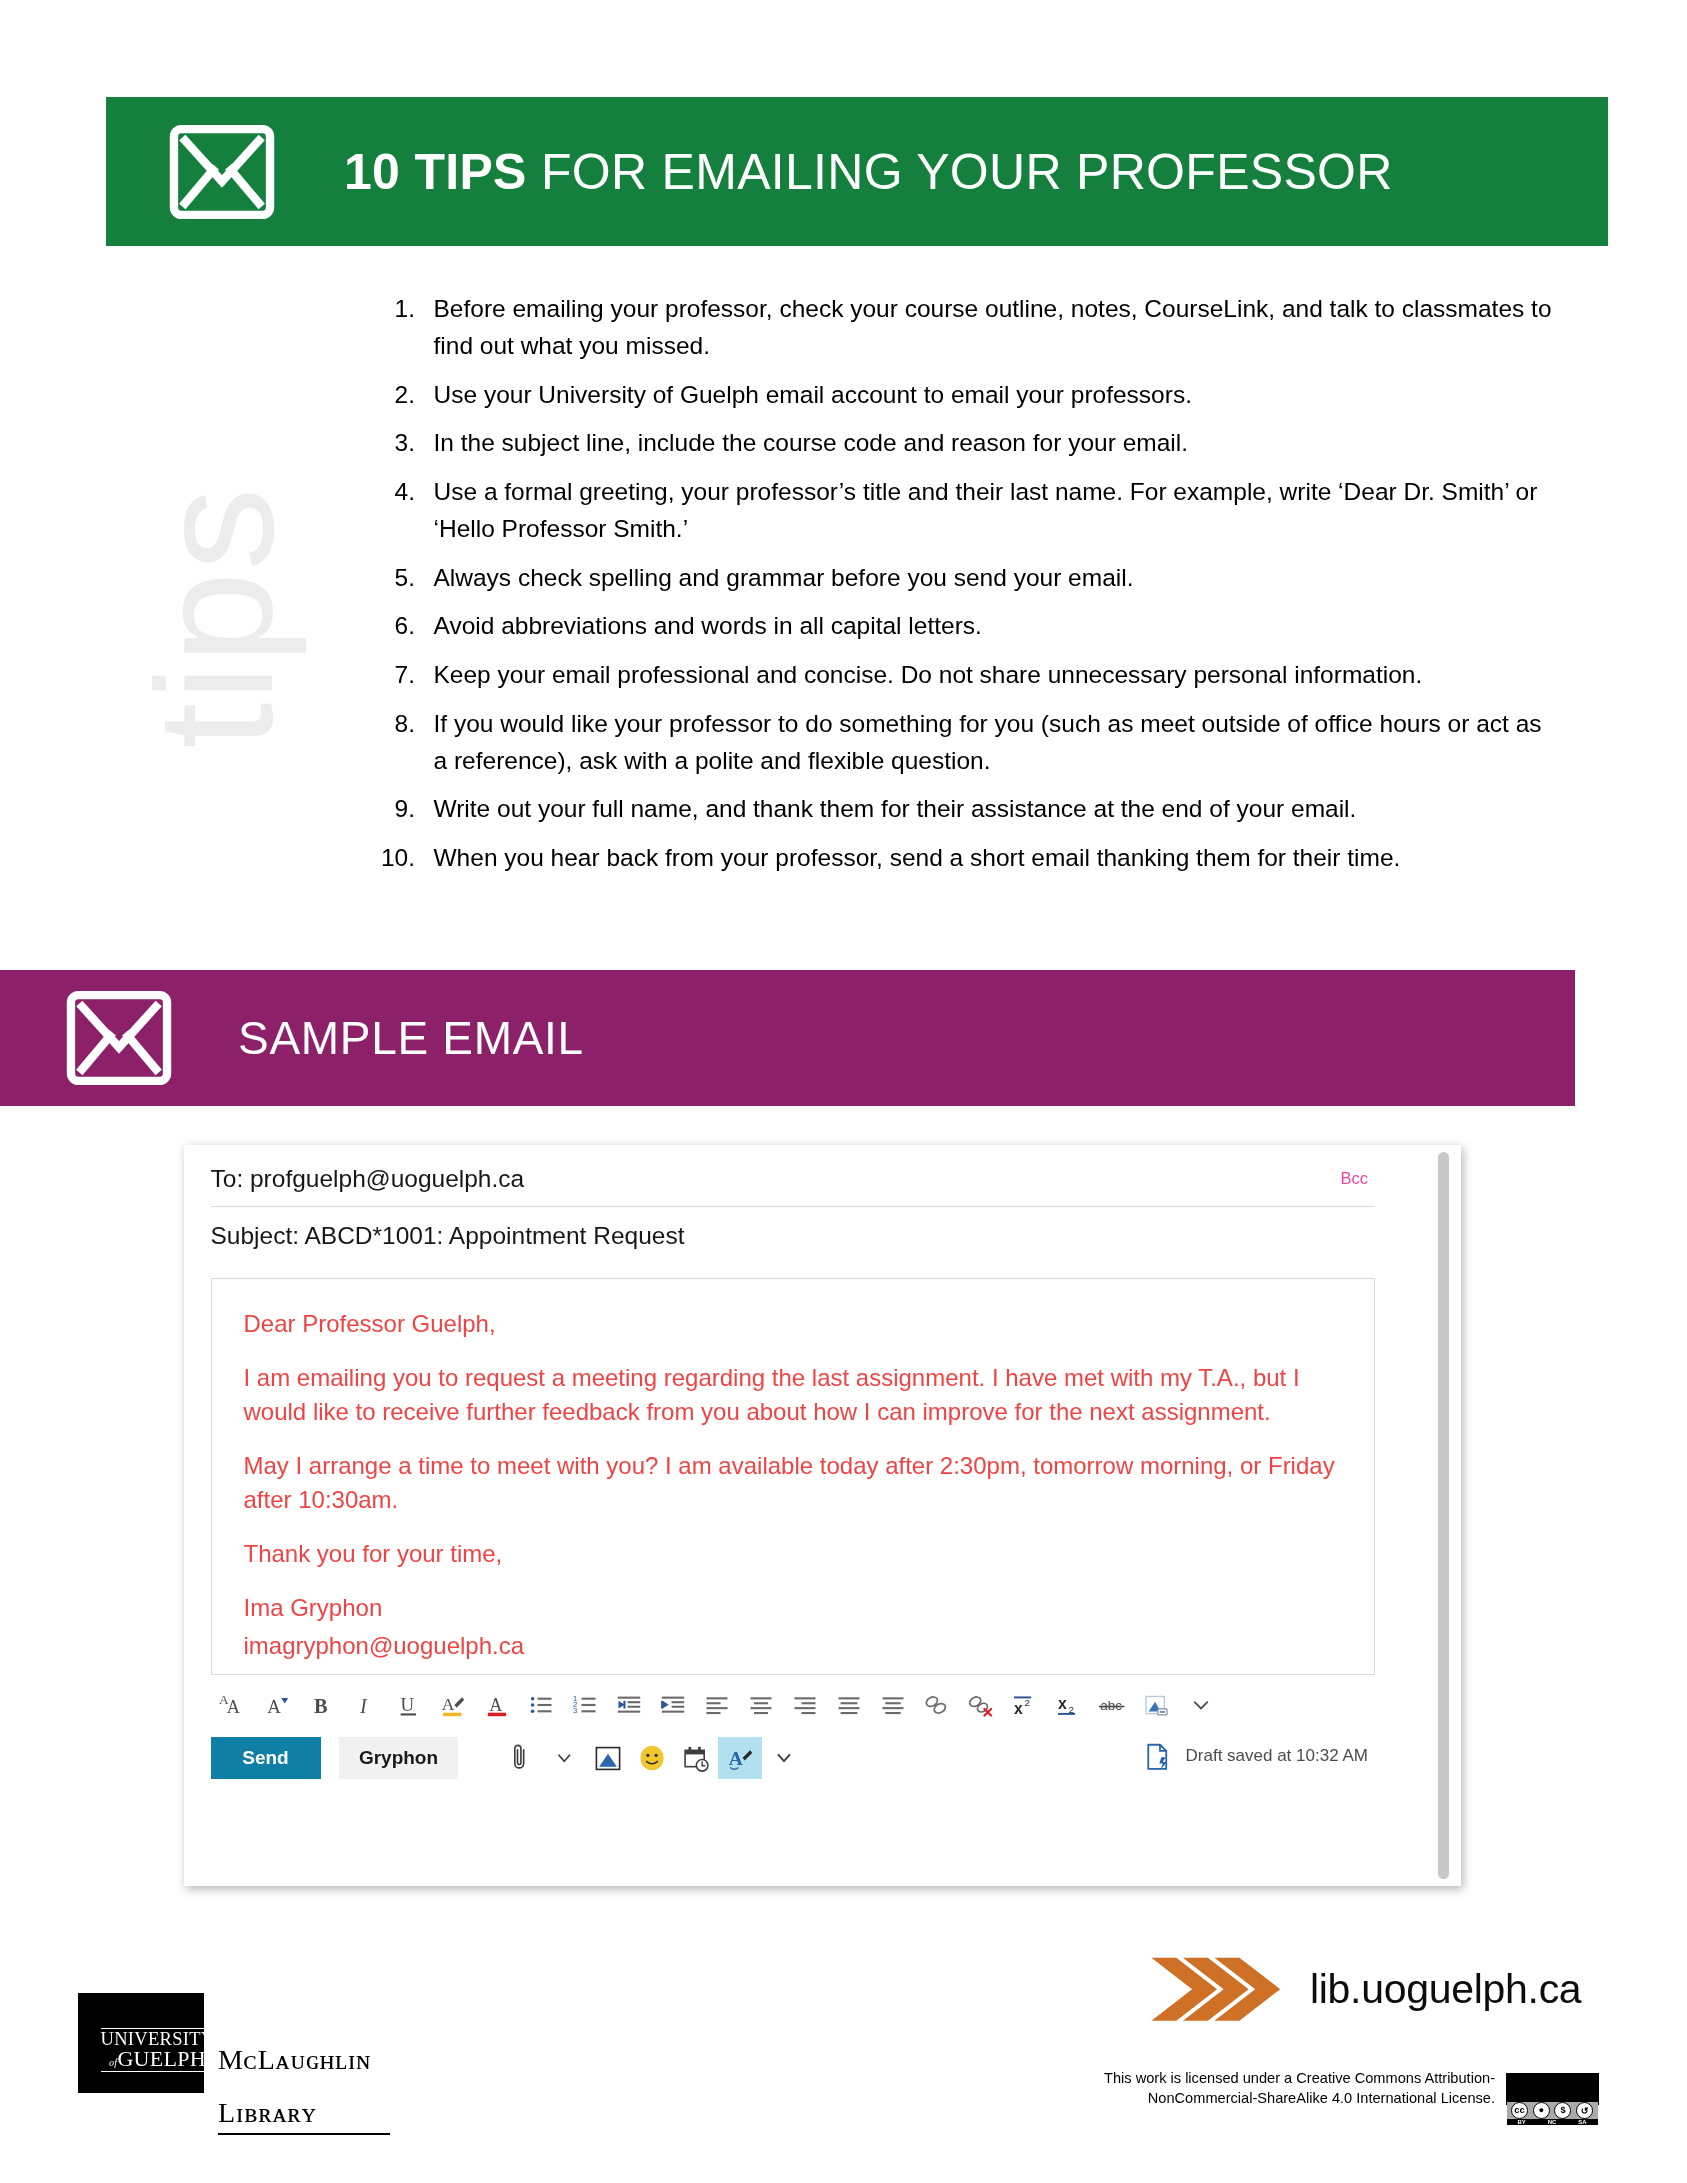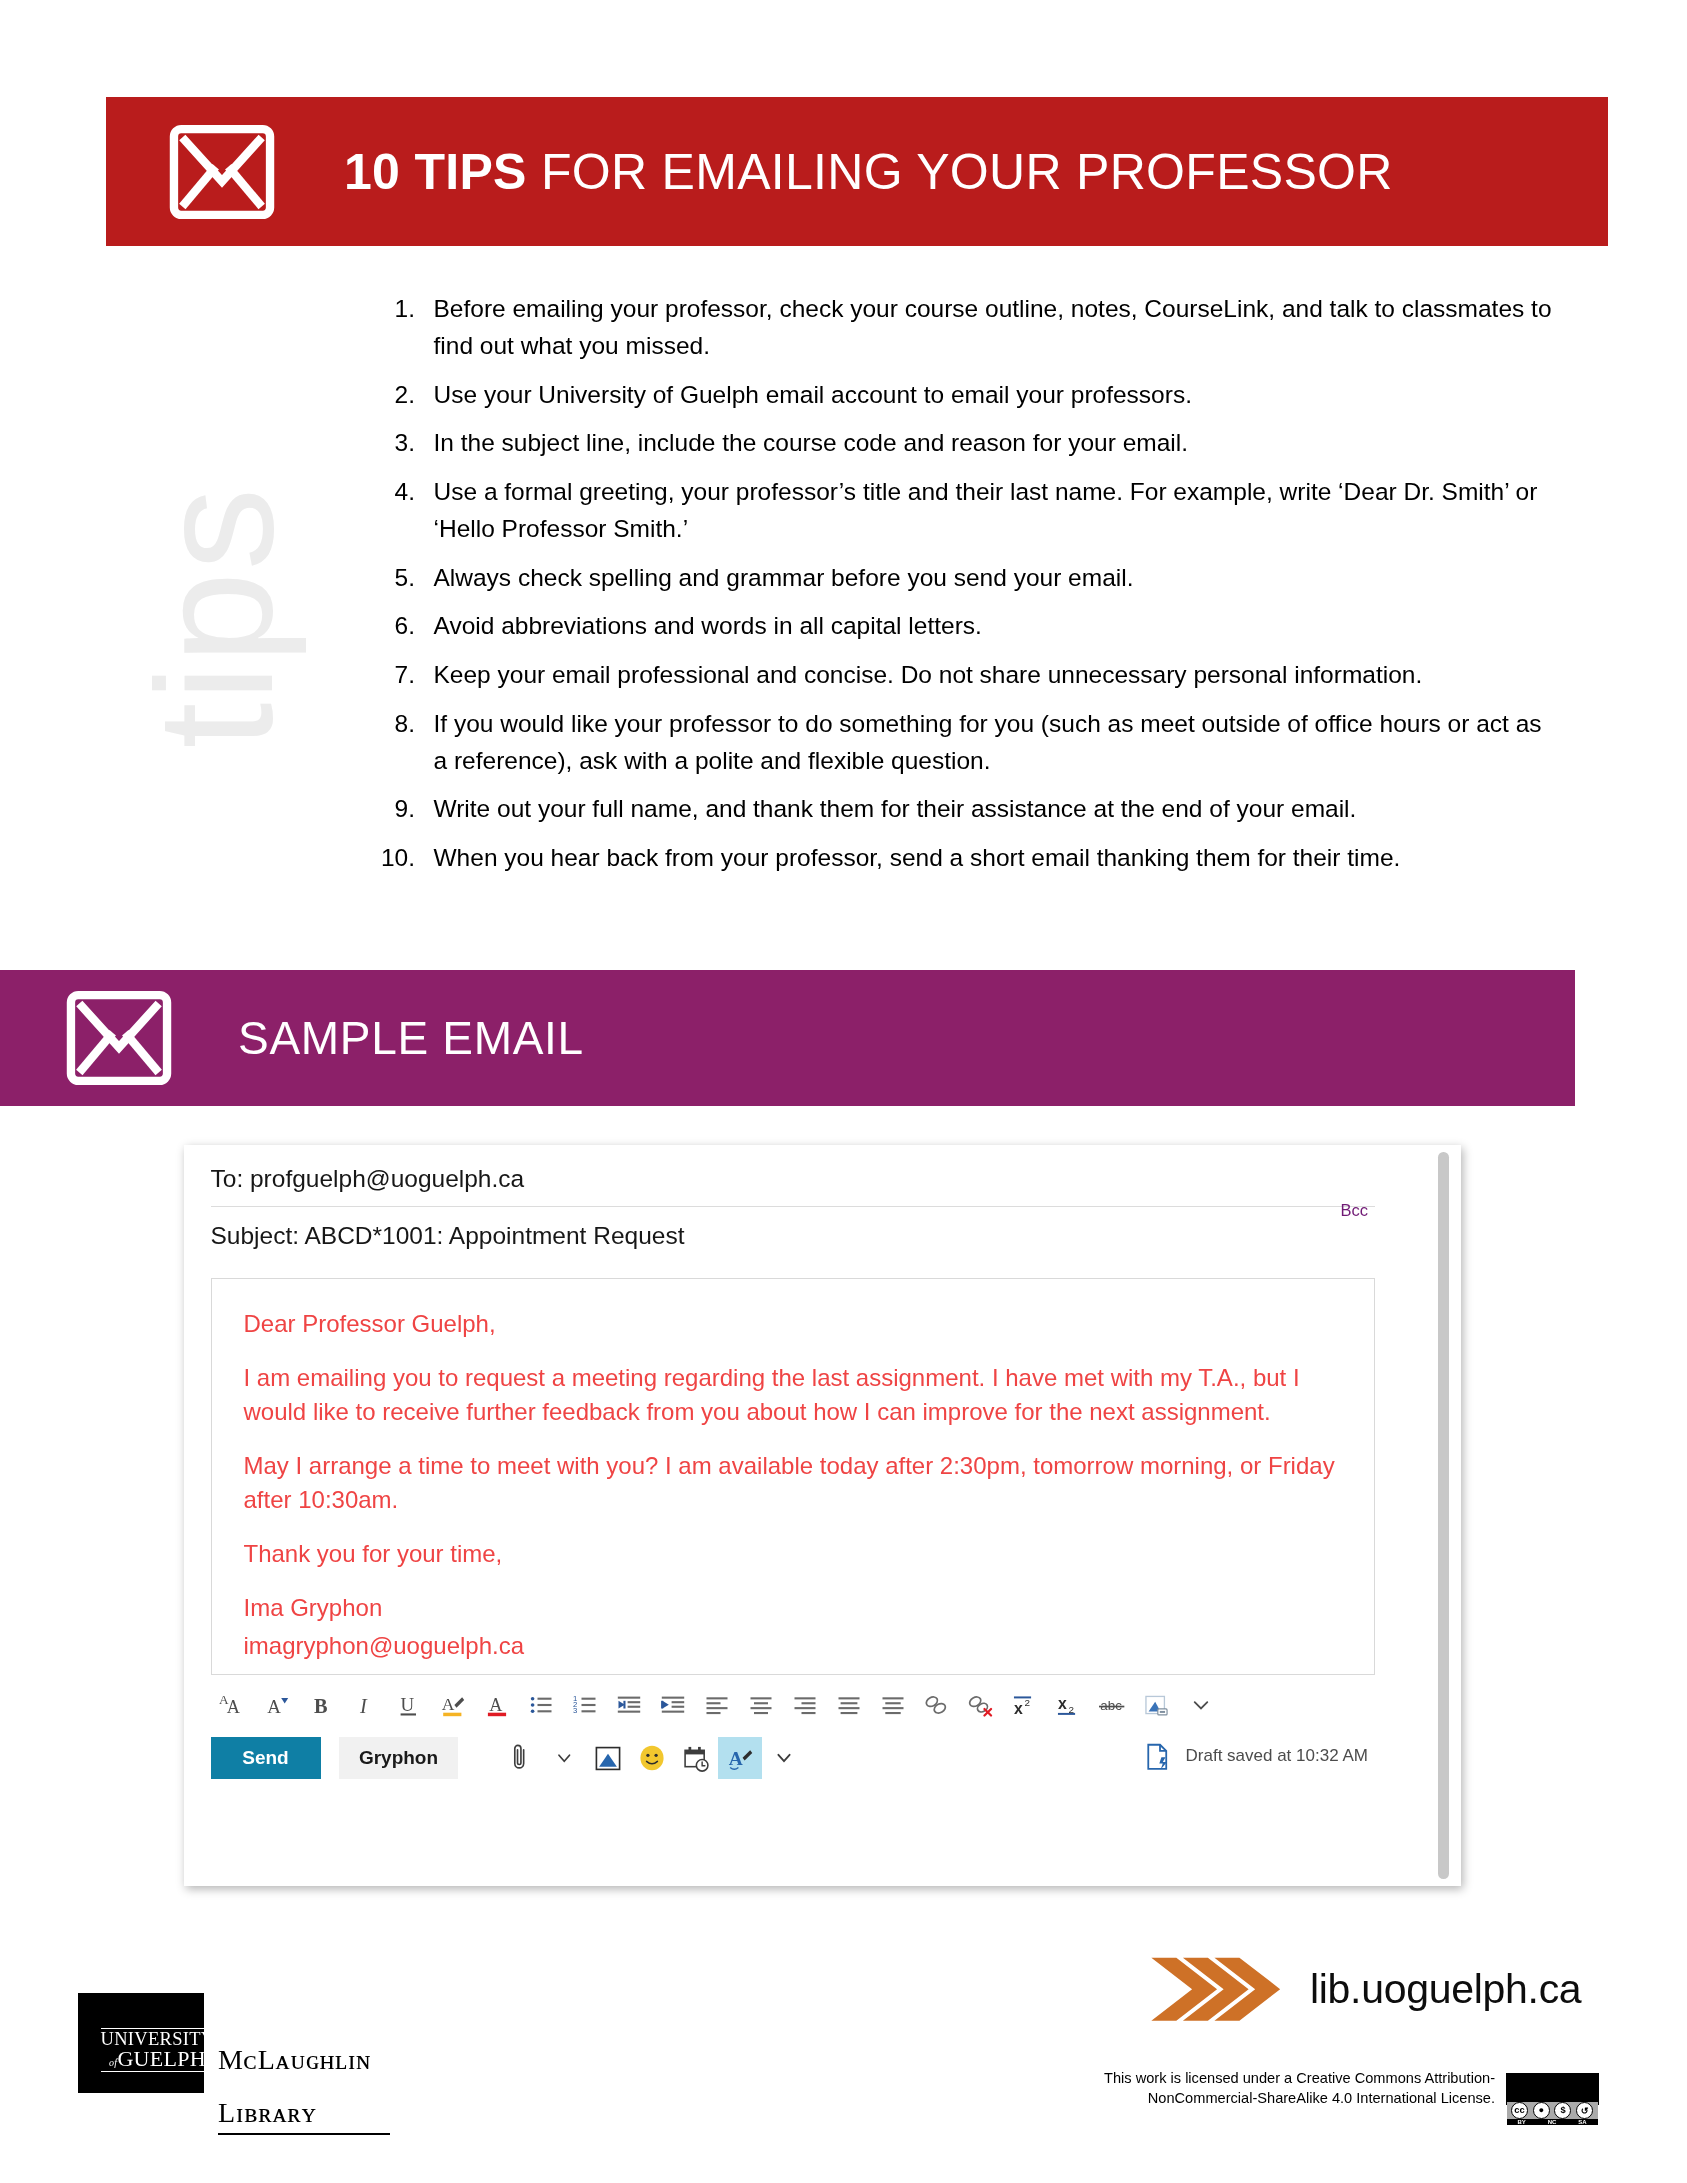--- a/index.html
+++ b/index.html
@@ -15,21 +15,21 @@
     overflow: hidden;
   }
 
   
   .orange-banner {
     position: absolute;
     left: 106px;
     top: 97px;
     width: 1502px;
     height: 149px;
-    background: #b91c1c;
+    background: #15803d;
     display: flex;
     align-items: center;
   }
   .banner-envelope {
     width: 106px;
     height: 94px;
     margin-left: 63px;
     flex: 0 0 auto;
   }
   .banner-title {
@@ -157,22 +157,21 @@
   .field-to { padding-top: 20px; }
   .field-text {
     font-size: 24.5px;
     color: #171717;
   }
   .bcc-label {
     position: absolute;
     right: 6.6px;
     top: 24px;
     font-size: 16.5px;
-    color: #701a75;
-    margin-top: 32px;
+    color: #ec4899;
   }
 
   .compose-box {
     margin: 14.6px 26.5px 0 26.5px;
     height: 397px;
     border: 1.3px solid #d9d9d9;
     background: #ffffff;
     box-sizing: border-box;
     padding: 28px 32px 0 32px;
   }

